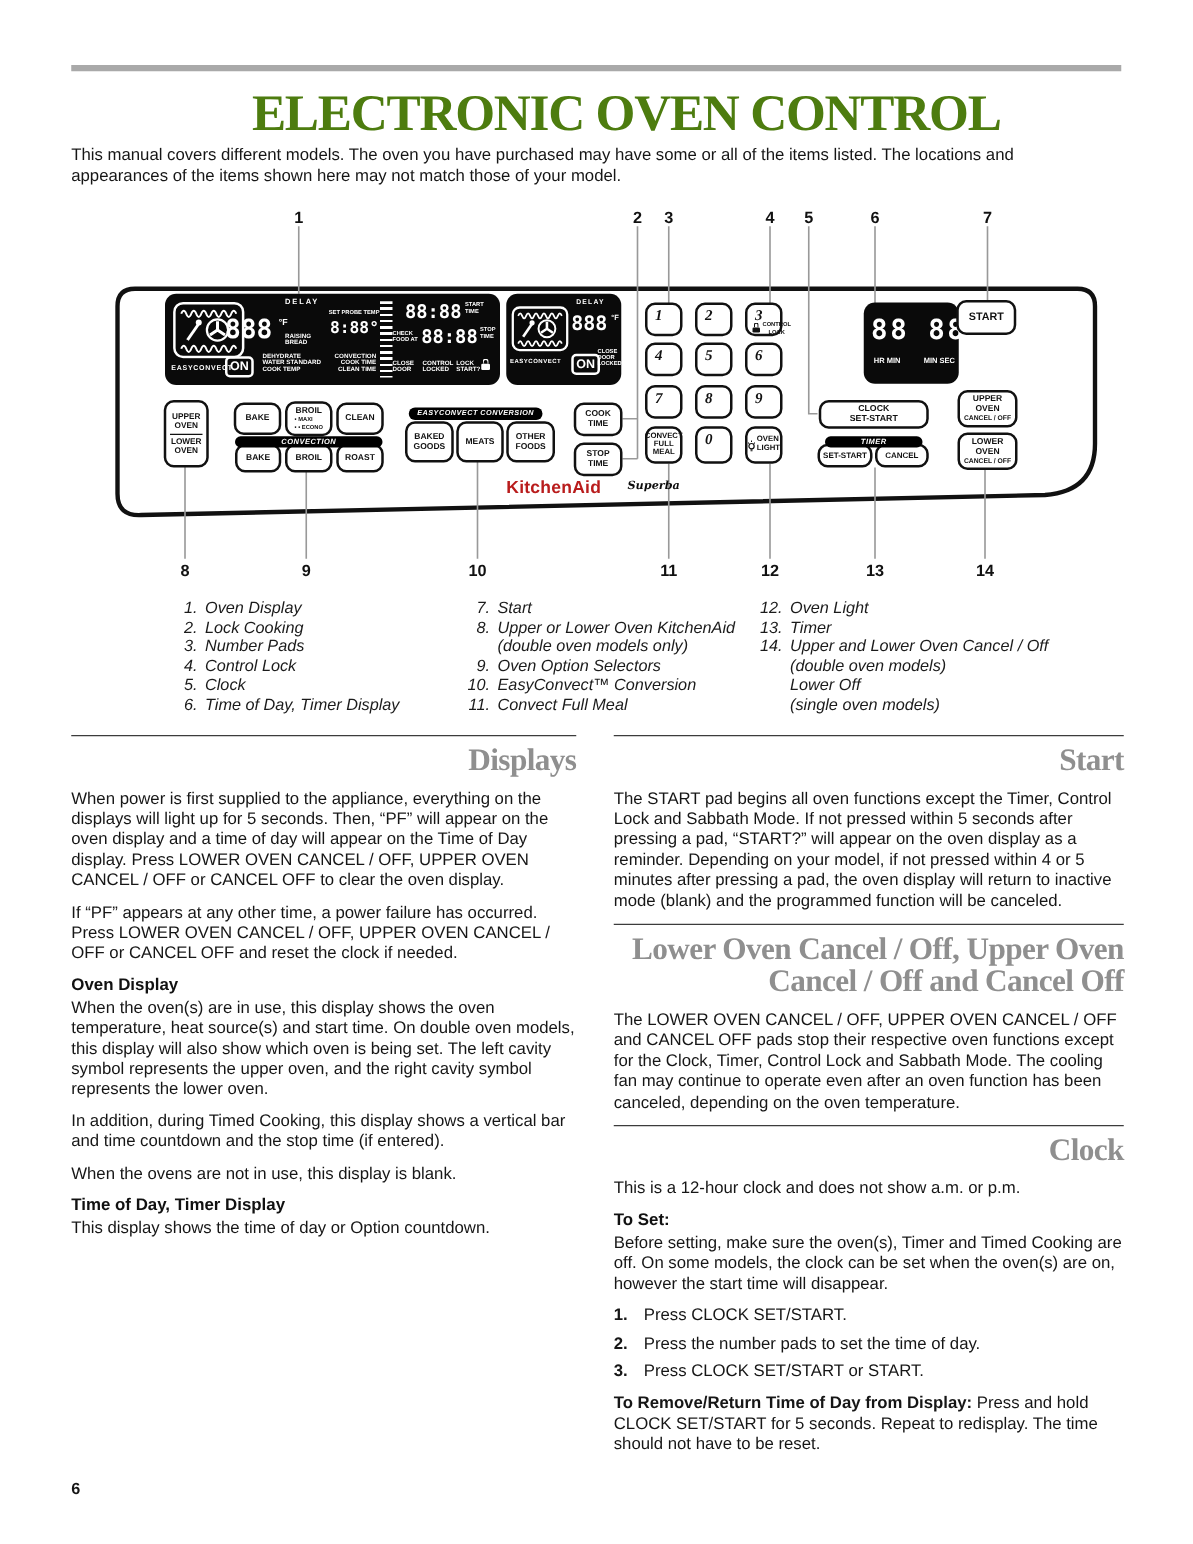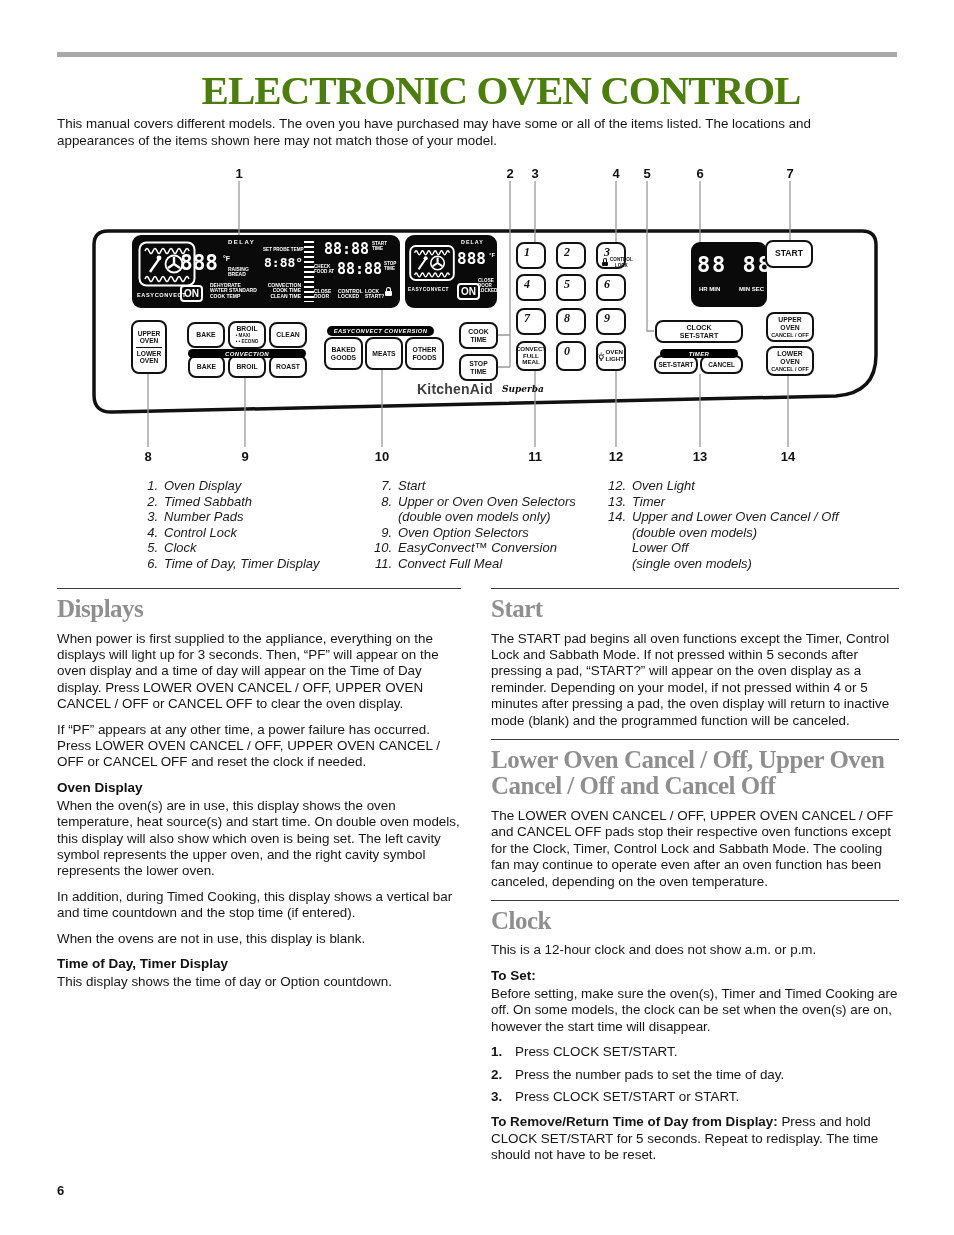--- a/index.html
+++ b/index.html
@@ -34,35 +34,35 @@
        display:flex;align-items:center;justify-content:center;text-align:center;
        font-weight:bold;font-size:6.8px;line-height:1.12;color:#111;box-sizing:border-box;}
   .key{justify-content:flex-start;align-items:flex-start;padding:2px 0 0 6px;
        font-family:"Liberation Serif",serif;font-style:italic;font-weight:bold;font-size:12px;}
   .banner{position:absolute;background:#000;color:#fff;border-radius:5px;
        display:flex;align-items:center;justify-content:center;
        font-style:italic;font-weight:bold;font-size:6px;letter-spacing:.4px;z-index:3;}
   .btn .sub{font-weight:bold;font-size:4.6px;text-align:left;line-height:1.25;}
   .seldiv{width:80%;border-top:1.6px solid #111;margin:2px 0;}
 
-  .brand{position:absolute;font-weight:800;font-size:14px;letter-spacing:.2px;color:#404040;margin-left:12px;}
+  .brand{position:absolute;font-weight:800;font-size:14px;letter-spacing:.2px;color:#b91c1c;}
   .brandsub{position:absolute;font-family:"DejaVu Serif",serif;font-style:italic;font-weight:bold;font-size:9px;color:#0d0d0d;}
 
   .legend{position:absolute;font-style:italic;font-size:13px;line-height:15.6px;color:#1b1b1b;}
   .legend .li{display:flex;}
   .legend .n{text-align:right;margin-right:6px;}
   .l1 .n{min-width:18px;} .l2 .n{min-width:26px;} .l3 .n{min-width:28px;}
 
   
   .columns{position:absolute;left:57px;top:588px;width:842px;display:flex;}
   .colL{width:404px;margin-right:30px;}
   .colR{width:408px;}
   .sec{border-top:1px solid #3c3c3c;padding-top:5px;}
   .sec2{border-top:1px solid #3c3c3c;padding-top:5px;margin-top:10px;}
-  h2{margin:2px 0 8px 0;text-align:left;font-family:"Liberation Serif",serif;font-weight:bold;
+  h2{margin:2px 0 8px 0;text-align:right;font-family:"Liberation Serif",serif;font-weight:bold;
      font-size:25px;letter-spacing:-.5px;color:#8f8f8f;line-height:1.06;}
   .body p{margin:0 0 9px 0;font-size:13.4px;line-height:16.4px;}
   h3{margin:8px 0 3px 0;font-size:13.5px;color:#111;}
   .step{display:flex;margin:0 0 6px 0;font-size:13.4px;line-height:16.4px;}
   .step .sn{font-weight:bold;min-width:24px;}
   .pagenum{position:absolute;left:57px;top:1183px;font-weight:bold;font-size:13px;}
 </style>
 </head>
 <body>
 
@@ -251,21 +251,21 @@
     <div class="brand" style="left:405px;top:216px">KitchenAid</div>
     <div class="brandsub" style="left:502px;top:219px">Superba</div>
 
     <div class="legend l1" style="left:140px;top:313px">
       <div class="li">
           <span class="n">1.</span>
           <span>Oven Display</span>
         </div>
       <div class="li">
           <span class="n">2.</span>
-          <span>Timed Sabbath</span>
+          <span>Lock Cooking</span>
         </div>
       <div class="li">
           <span class="n">3.</span>
           <span>Number Pads</span>
         </div>
       <div class="li">
           <span class="n">4.</span>
           <span>Control Lock</span>
         </div>
       <div class="li">
@@ -277,21 +277,21 @@
           <span>Time of Day, Timer Display</span>
         </div>
     </div>
     <div class="legend l2" style="left:366px;top:313px">
       <div class="li">
           <span class="n">7.</span>
           <span>Start</span>
         </div>
       <div class="li">
           <span class="n">8.</span>
-          <span>Upper or Oven Oven Selectors</span>
+          <span>Upper or Lower Oven KitchenAid</span>
         </div>
       <div class="li">
           <span class="n"></span>
           <span>(double oven models only)</span>
         </div>
       <div class="li">
           <span class="n">9.</span>
           <span>Oven Option Selectors</span>
         </div>
       <div class="li">
@@ -328,21 +328,21 @@
           <span class="n"></span>
           <span>(single oven models)</span>
         </div>
     </div>
   </div>
 
   <div class="columns">
     <div class="colL body">
       <div class="sec">
         <h2>Displays</h2>
-        <p>When power is first supplied to the appliance, everything on the displays will light up for 3 seconds. Then, “PF” will appear on the oven display and a time of day will appear on the Time of Day display. Press LOWER OVEN CANCEL / OFF, UPPER OVEN CANCEL / OFF or CANCEL OFF to clear the oven display.</p>
+        <p>When power is first supplied to the appliance, everything on the displays will light up for 5 seconds. Then, “PF” will appear on the oven display and a time of day will appear on the Time of Day display. Press LOWER OVEN CANCEL / OFF, UPPER OVEN CANCEL / OFF or CANCEL OFF to clear the oven display.</p>
         <p>If “PF” appears at any other time, a power failure has occurred. Press LOWER OVEN CANCEL / OFF, UPPER OVEN CANCEL / OFF or CANCEL OFF and reset the clock if needed.</p>
         <h3>Oven Display</h3>
         <p>When the oven(s) are in use, this display shows the oven temperature, heat source(s) and start time. On double oven models, this display will also show which oven is being set. The left cavity symbol represents the upper oven, and the right cavity symbol represents the lower oven.</p>
         <p>In addition, during Timed Cooking, this display shows a vertical bar and time countdown and the stop time (if entered).</p>
         <p>When the ovens are not in use, this display is blank.</p>
         <h3>Time of Day, Timer Display</h3>
         <p>This display shows the time of day or Option countdown.</p>
       </div>
     </div>
 

